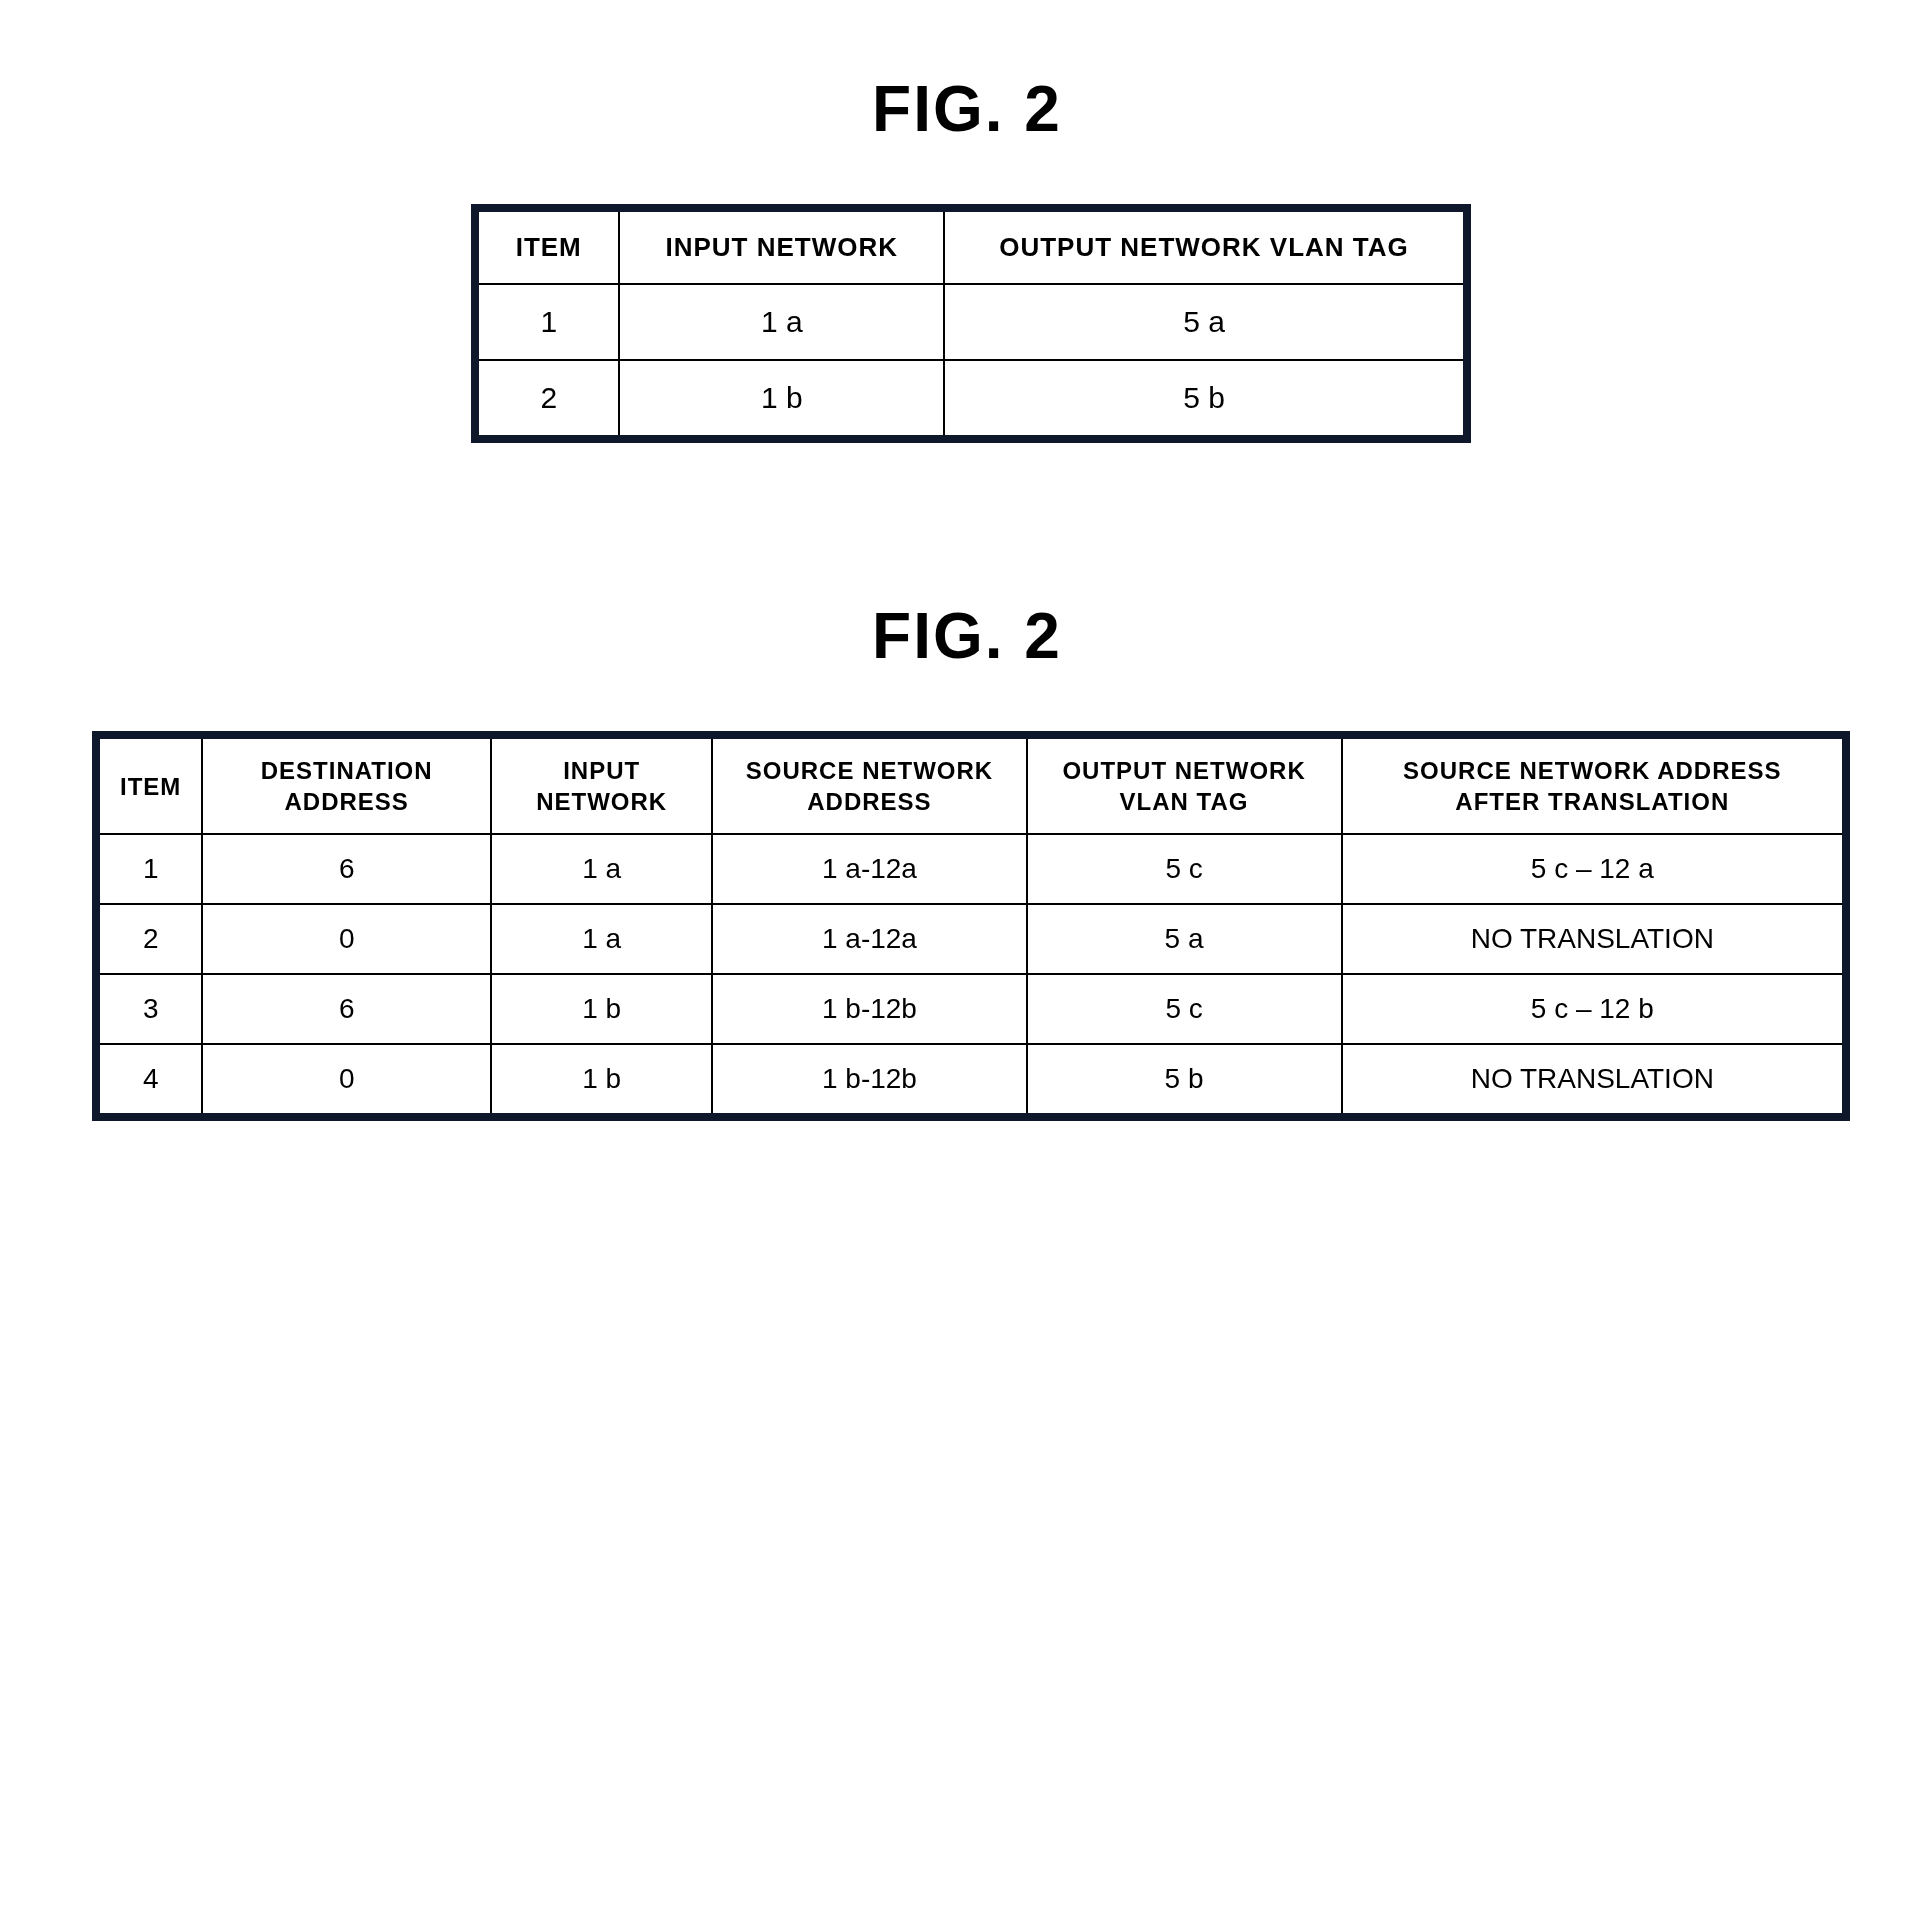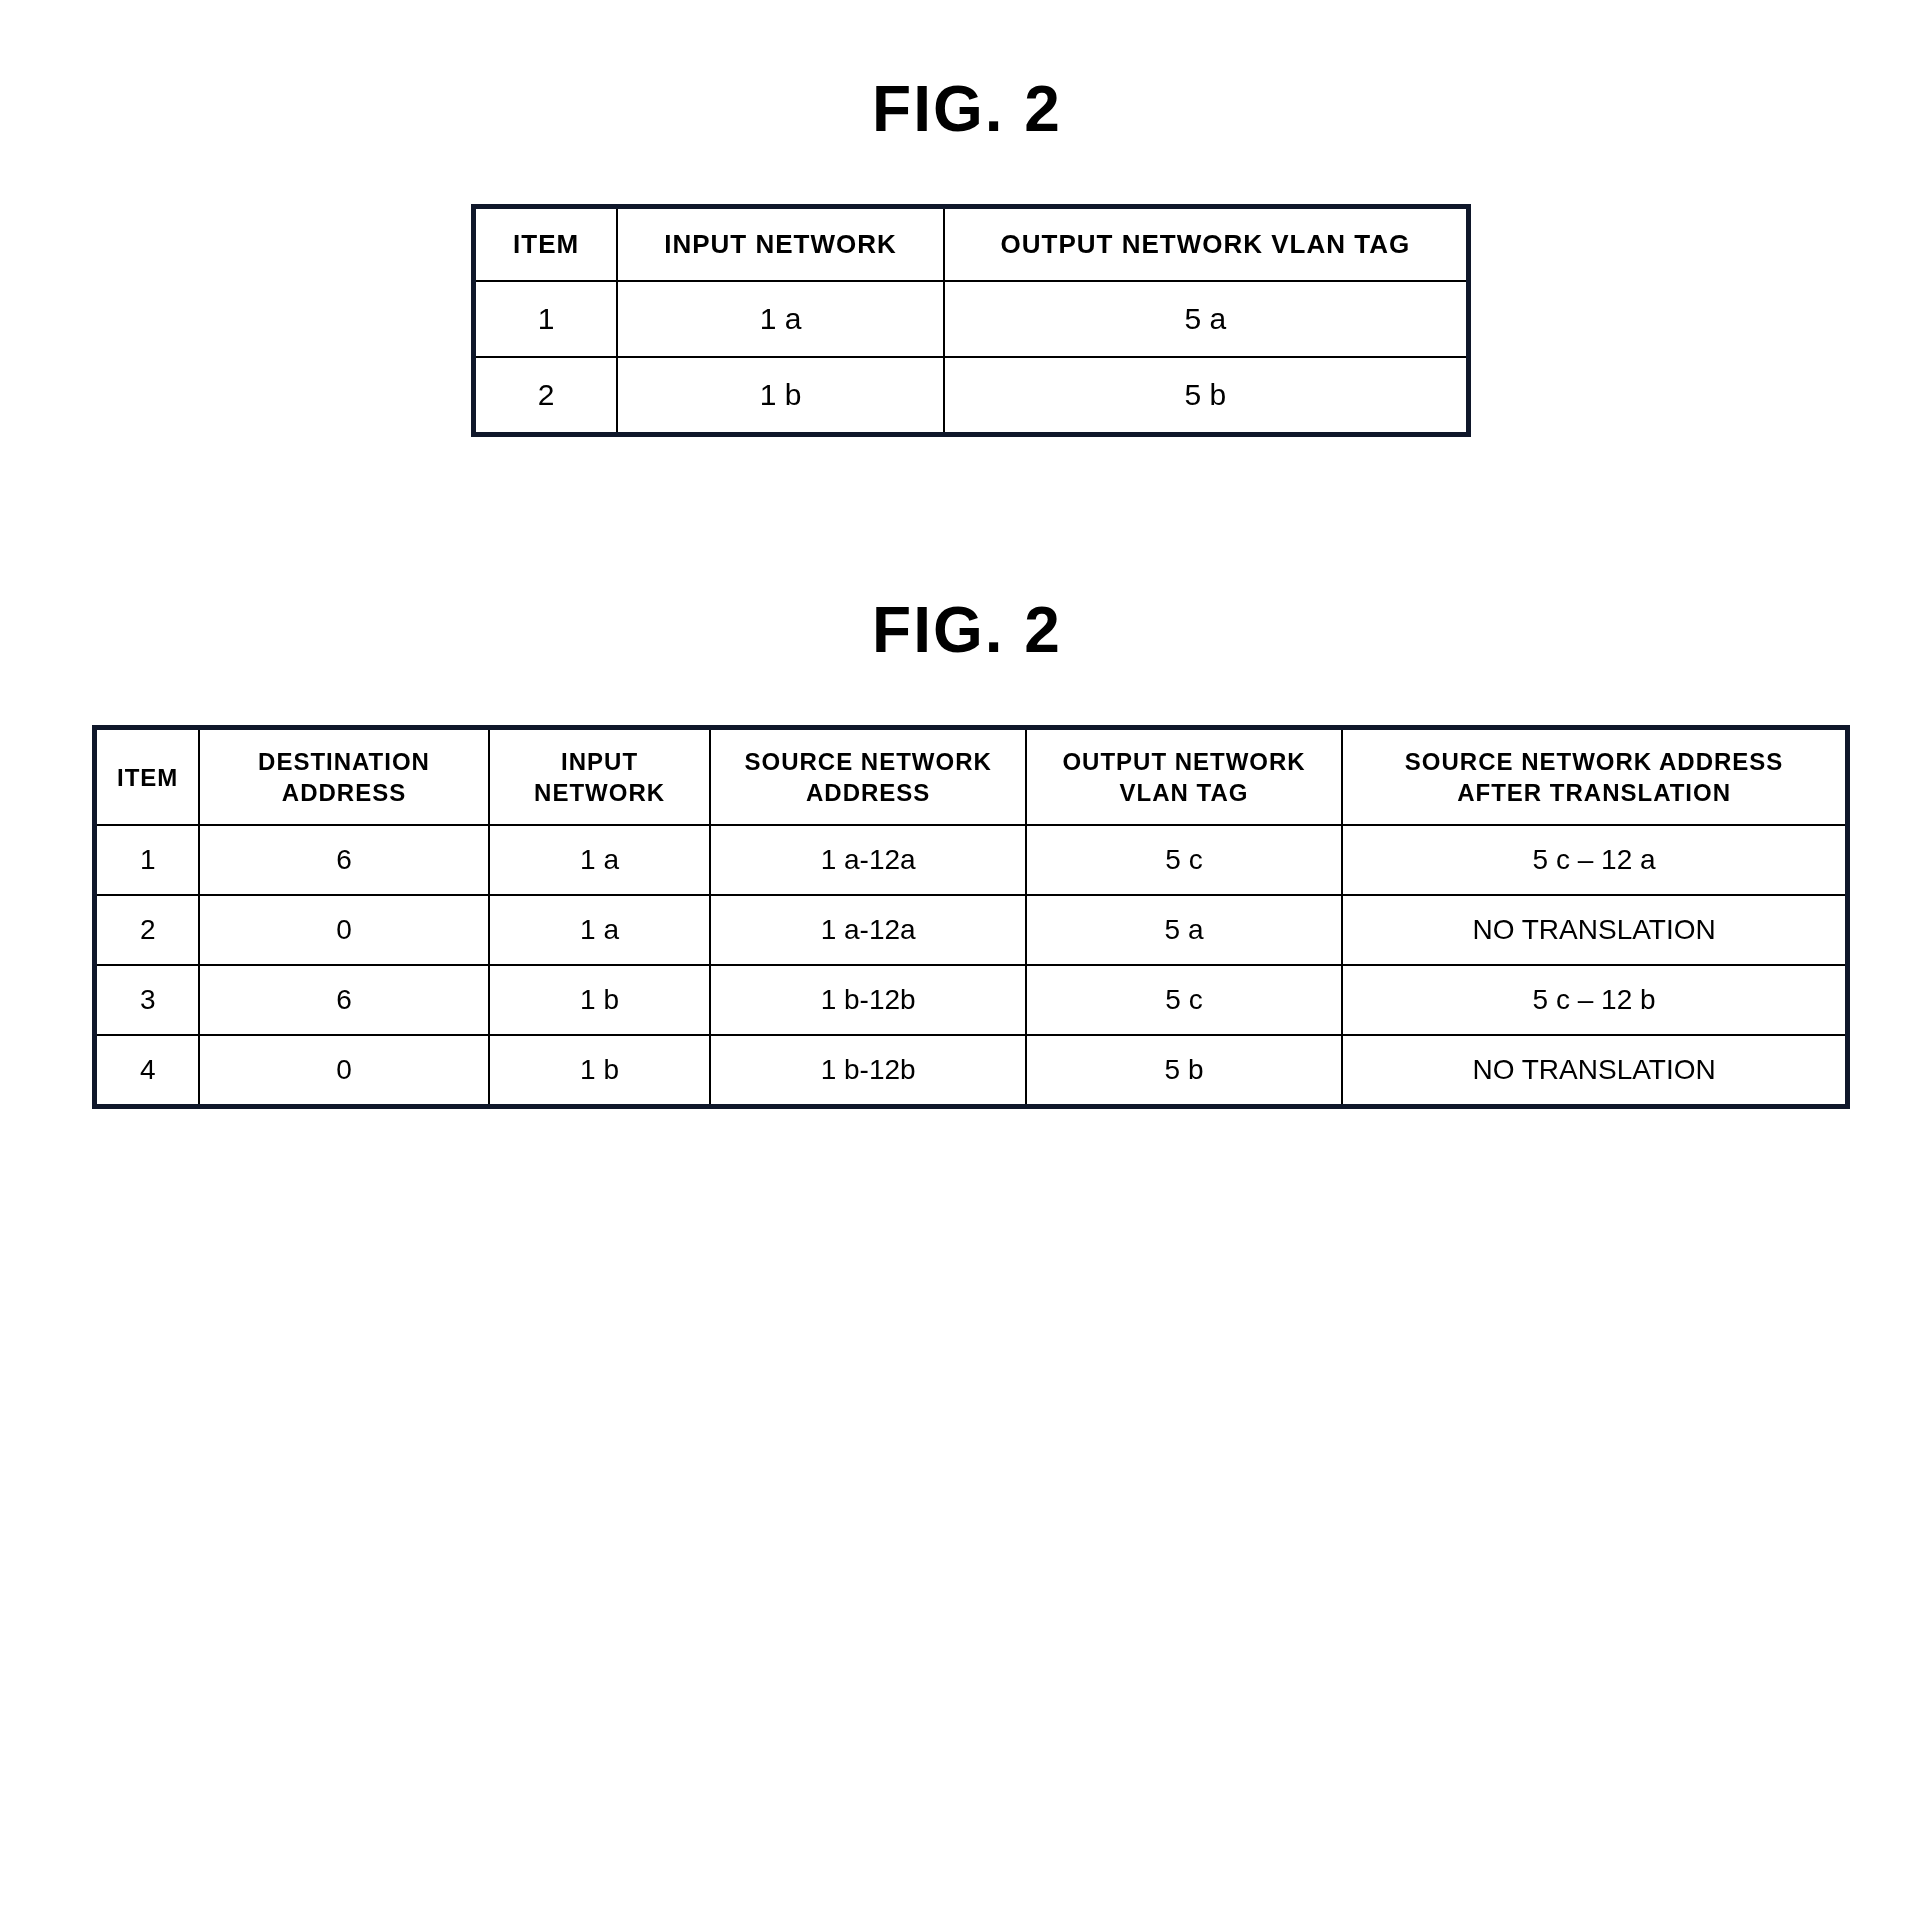--- a/index.html
+++ b/index.html
@@ -29,21 +29,21 @@
 
     .table-wrapper {
       width: 100%;
       max-width: 1400px;
       margin-bottom: 80px;
     }
 
     table {
       border-collapse: collapse;
       width: 100%;
-      border: 5px solid #0f172a;
+      border: 8px solid #0f172a;
     }
 
     th, td {
       border: 2px solid #000;
       padding: 20px 30px;
       text-align: center;
       font-size: 28px;
       font-family: Arial, Helvetica, sans-serif;
     }
 

